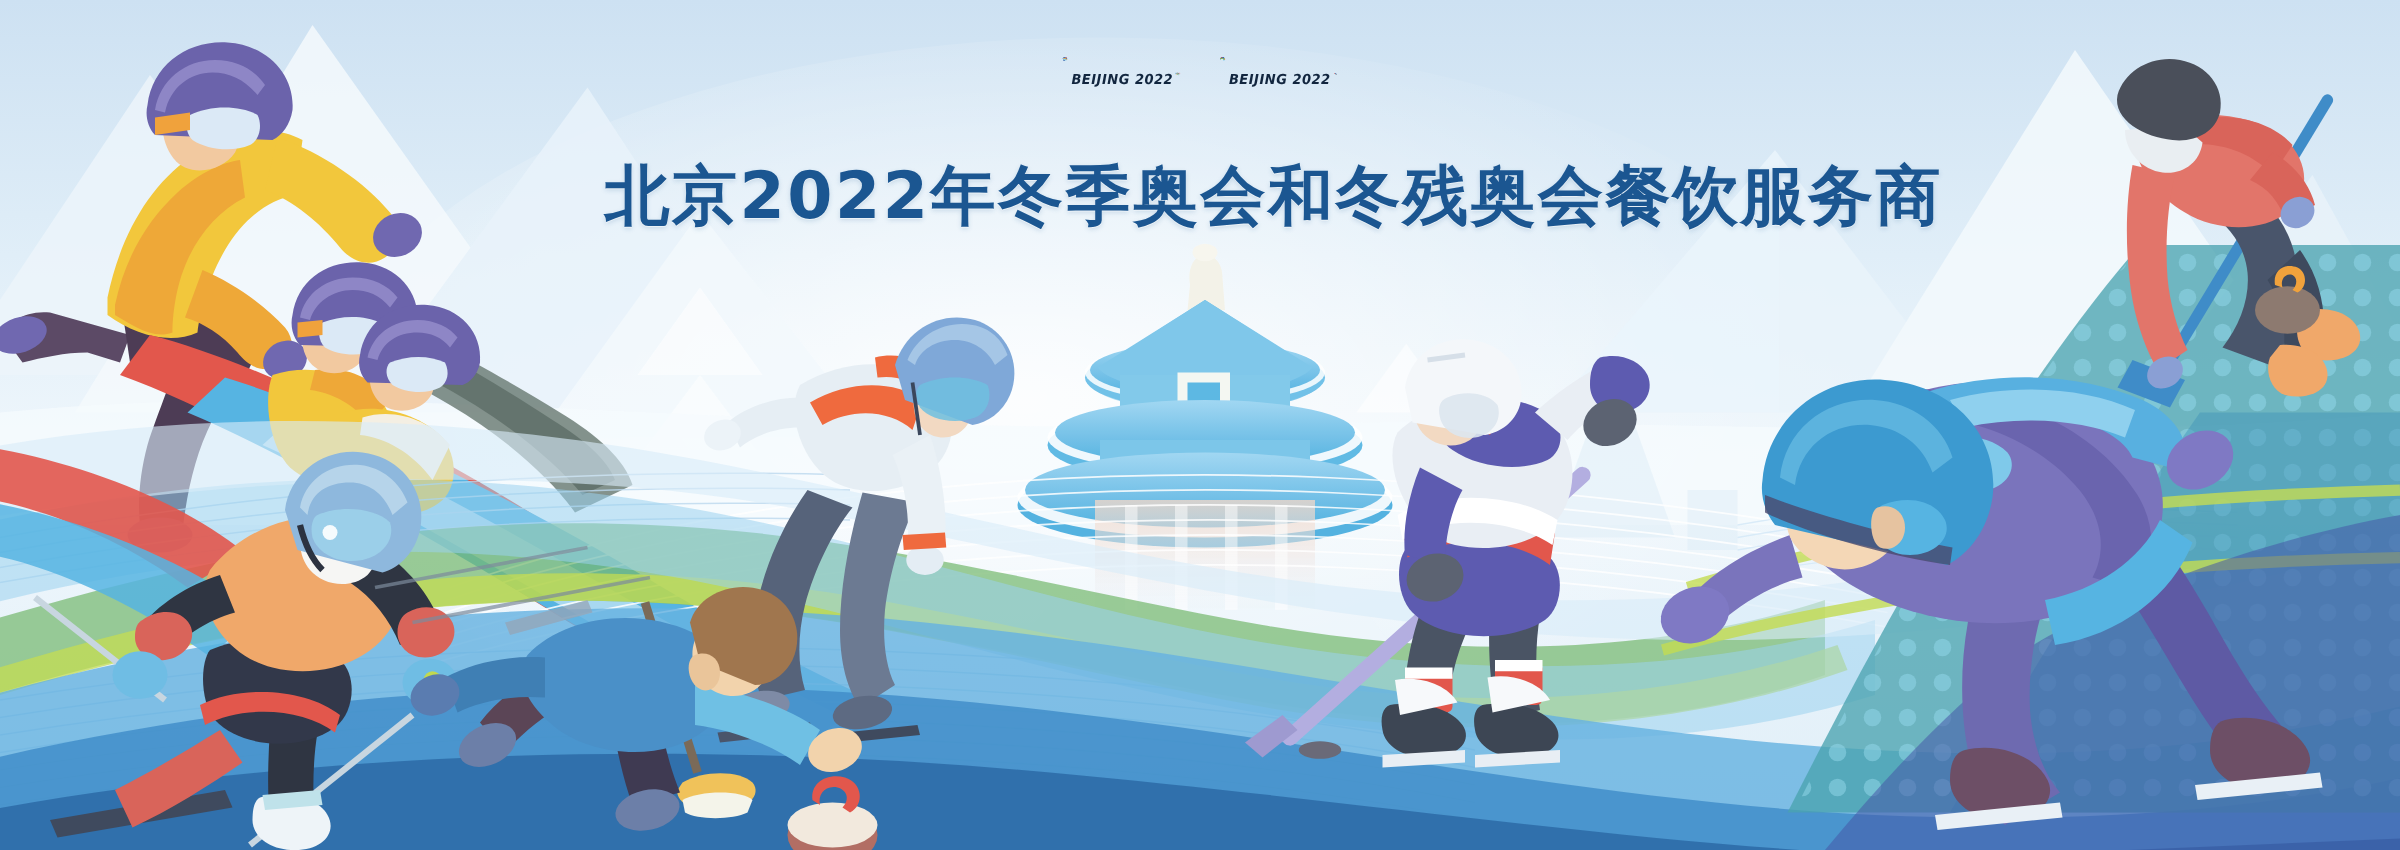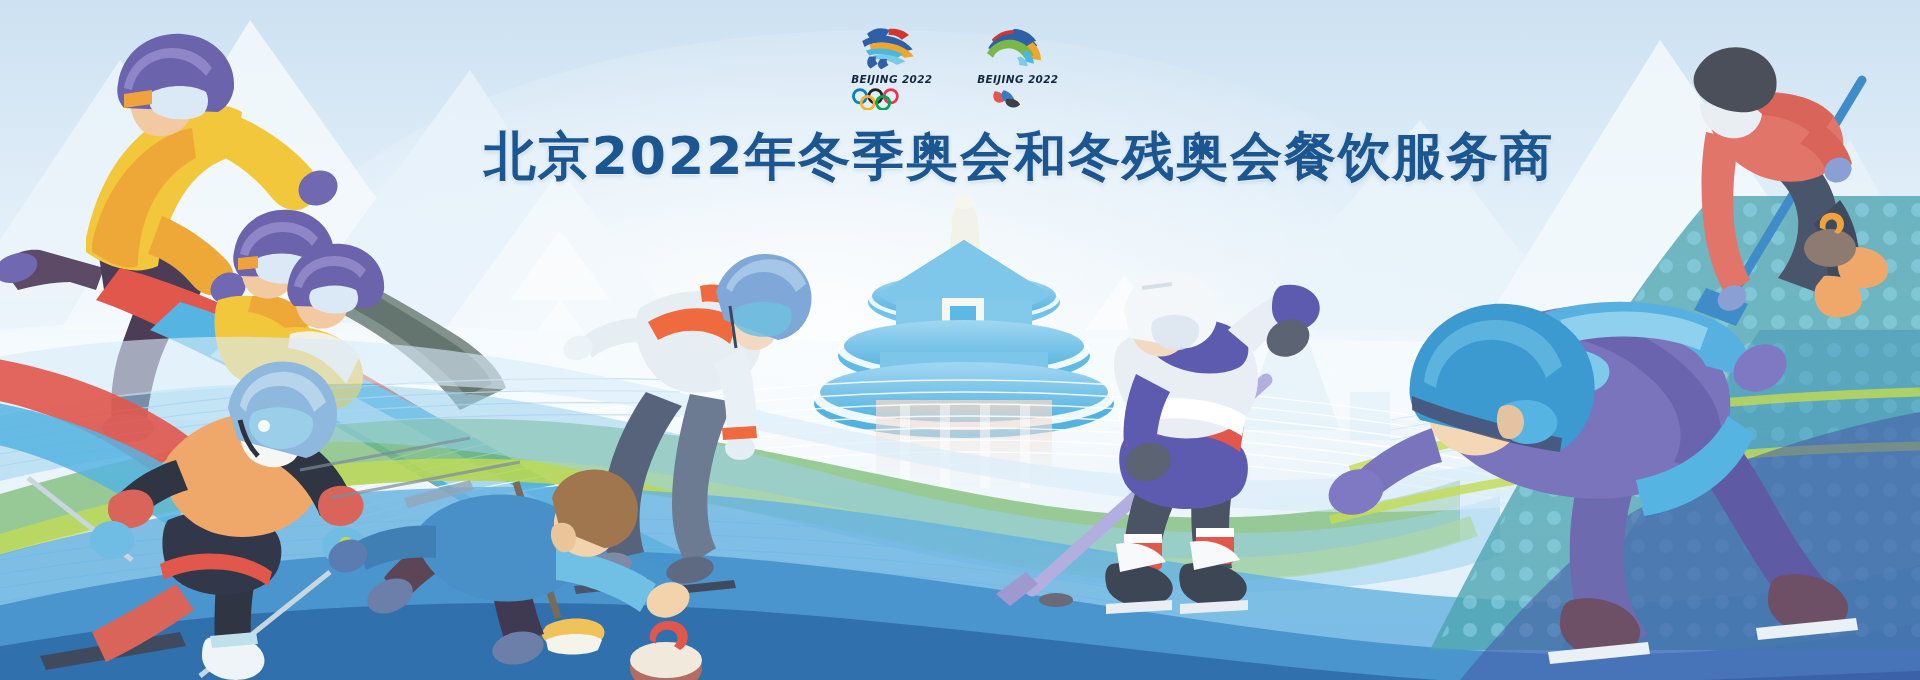--- a/index.html
+++ b/index.html
@@ -9,21 +9,21 @@
     font-family:"Liberation Sans","DejaVu Sans",sans-serif;
     background:linear-gradient(170deg,#cfe2f2 0%,#d8e9f6 18%,#e4f0f9 40%,#eff6fc 60%,#e3eff8 80%,#d6e8f5 100%);
   }
   .svgfull{position:absolute;left:0;top:0;width:1920px;height:680px;}
 
   
   #emblems{
     position:absolute;left:0;top:24px;width:1920px;height:92px;
     display:flex;justify-content:center;align-items:flex-start;gap:30px;z-index:40;
   }
-  .emblem{width:96px;display:flex;flex-direction:column;align-items:flex-start;}
+  .emblem{width:96px;display:flex;flex-direction:row;align-items:flex-end;}
   .emblem .mark{width:72px;height:46px;}
   .emblem .wordmark{
     font-family:"DejaVu Sans",sans-serif;font-weight:700;font-style:italic;
     font-size:11px;letter-spacing:.4px;color:#12263f;margin-top:3px;white-space:nowrap;
     transform:scaleX(.95);
   }
   .emblem .rings{height:22px;margin-top:2px;}
 
   
   #title{

